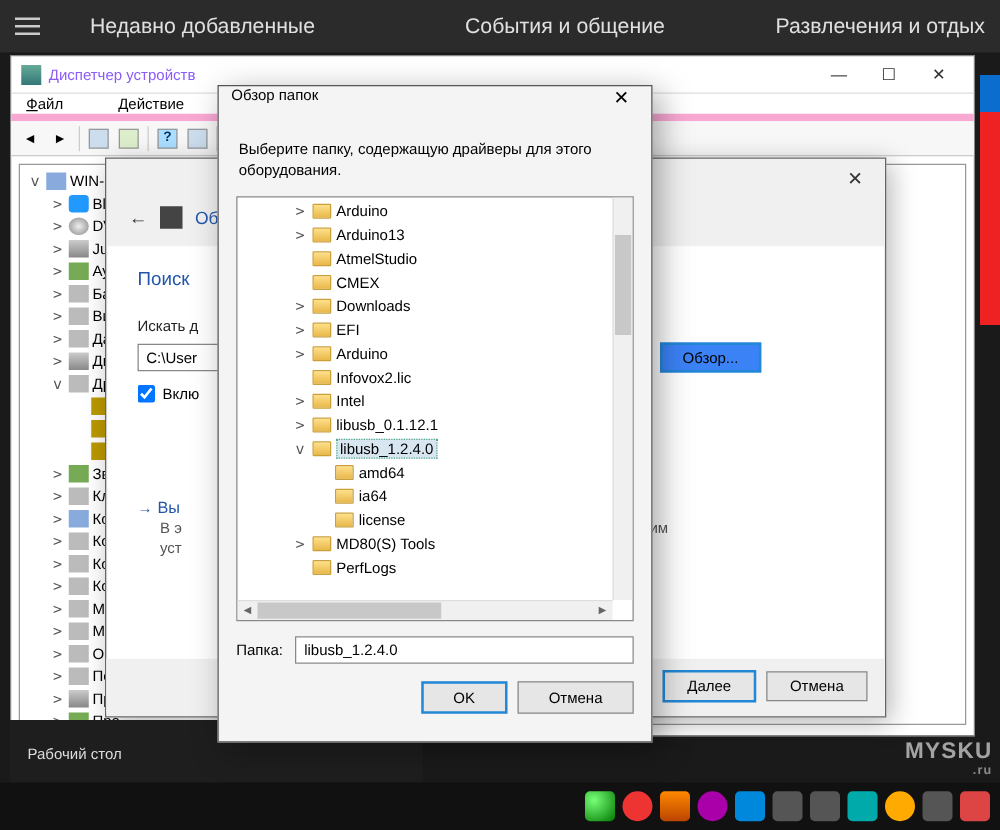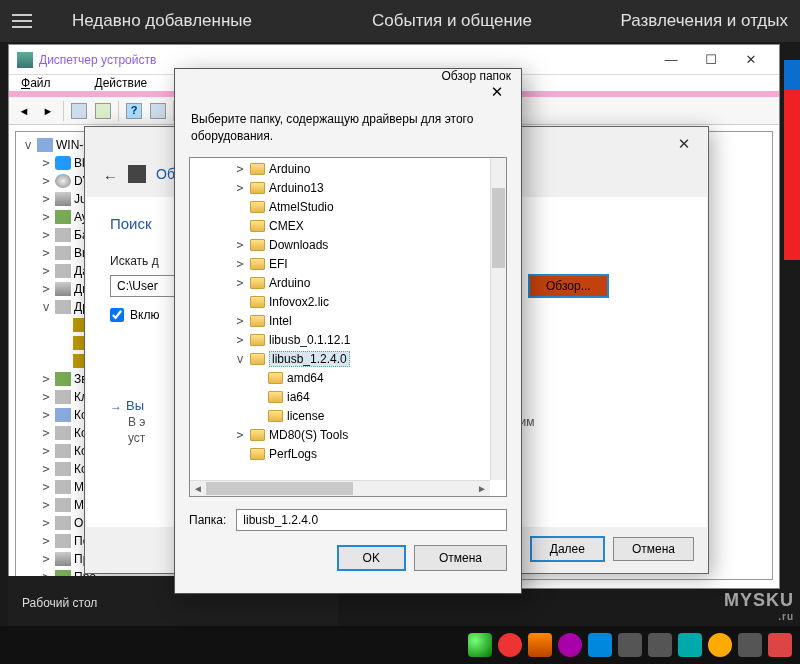--- a/index.html
+++ b/index.html
@@ -47,34 +47,34 @@
 .wizard-top .closex { margin-left: auto; font-size: 15px; color: #333; width: 28px; height: 28px; text-align: center; line-height: 28px; }
 .wizard-head { display: flex; align-items: center; padding: 4px 18px 14px; gap: 10px; }
 .wizard-head .back { font-size: 15px; color: #333; }
 .wizard-head .chip { width: 18px; height: 18px; background: #444; }
 .wizard-head .wtitle { color: #2256aa; font-size: 14px; }
 .wizard-body { background: #fff; margin: 0 1px; height: 330px; padding: 18px 24px; position: relative; }
 .wizard-h { color: #2256aa; font-size: 15px; margin-bottom: 22px; }
 .wizard-label { font-size: 12px; color: #222; margin-bottom: 6px; }
 .wizard-path-row { display: flex; align-items: center; gap: 8px; }
 .wizard-path { border: 1px solid #888; width: 410px; height: 22px; padding: 2px 6px; font-size: 12px; background: #fff; display: flex; align-items: center; }
-.wizard-browse { border: 2px solid #2287d4; padding: 3px 16px; font-size: 12px; background: #c2410c; }
+.wizard-browse { border: 2px solid #2287d4; padding: 3px 16px; font-size: 12px; background: #3b82f6; }
 .wizard-check { margin-top: 10px; display: flex; align-items: center; gap: 6px; font-size: 12px; }
 .wizard-check input { width: 14px; height: 14px; }
 .wizard-link { margin-top: 76px; }
 .wizard-link .arrow { color: #2256aa; margin-right: 4px; }
 .wizard-link a { color: #2256aa; font-size: 13px; }
 .wizard-link .sub { color: #555; font-size: 12px; margin-left: 18px; margin-top: 2px; }
 .wizard-footer { height: 44px; display: flex; align-items: center; justify-content: flex-end; gap: 8px; padding: 0 14px; background: #f0f0f0; }
 .wbtn { border: 1px solid #888; background: #e6e6e6; padding: 4px 18px; font-size: 12px; }
 .wbtn.primary { border: 2px solid #2287d4; }
 
 
 .browse { position: absolute; top: 68px; left: 174px; width: 348px; height: 526px; background: #f4f4f4; border: 1px solid #555; box-shadow: 6px 6px 24px rgba(0,0,0,0.35); z-index: 10; }
-.browse-title { height: 32px; display: flex; align-items: flex-end; padding: 0 10px; font-size: 12px; flex-direction: column; }
+.browse-title { height: 32px; display: flex; align-items: flex-start; padding: 0 10px; font-size: 12px; }
 .browse-title span:first-child { flex: 1; }
 .browse-close { font-size: 15px; width: 28px; text-align: center; cursor: default; }
 .browse-instr { padding: 10px 16px 12px; font-size: 12px; line-height: 1.4; }
 .browse-tree { margin: 0 14px; border: 1px solid #888; background: #fff; height: 340px; position: relative; overflow: hidden; }
 .browse-scroll { position: absolute; right: 0; top: 0; bottom: 16px; width: 16px; background: #f0f0f0; border-left: 1px solid #ddd; }
 .browse-thumb { position: absolute; left: 1px; right: 1px; top: 30px; height: 80px; background: #c8c8c8; }
 .browse-hscroll { position: absolute; left: 0; right: 16px; bottom: 0; height: 16px; background: #f0f0f0; border-top: 1px solid #ddd; display: flex; }
 .browse-hscroll .harrow { width: 16px; text-align: center; font-size: 10px; color: #666; line-height: 15px; }
 .browse-hscroll .htrack { flex: 1; position: relative; }
 .browse-hscroll .hthumb { position: absolute; left: 0; width: 55%; top: 1px; bottom: 1px; background: #c8c8c8; }

